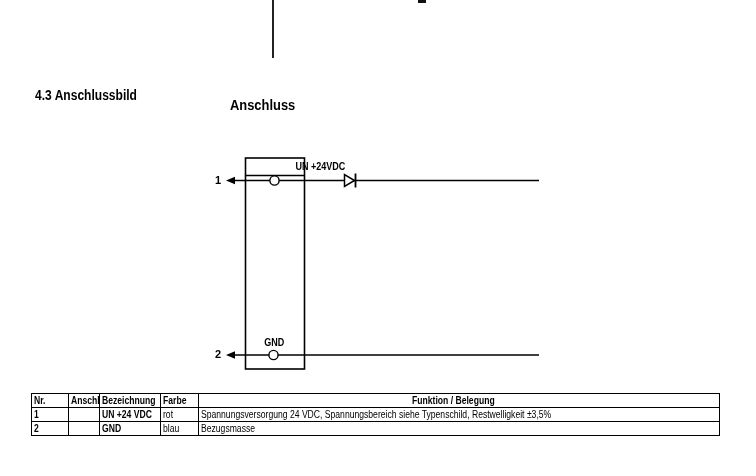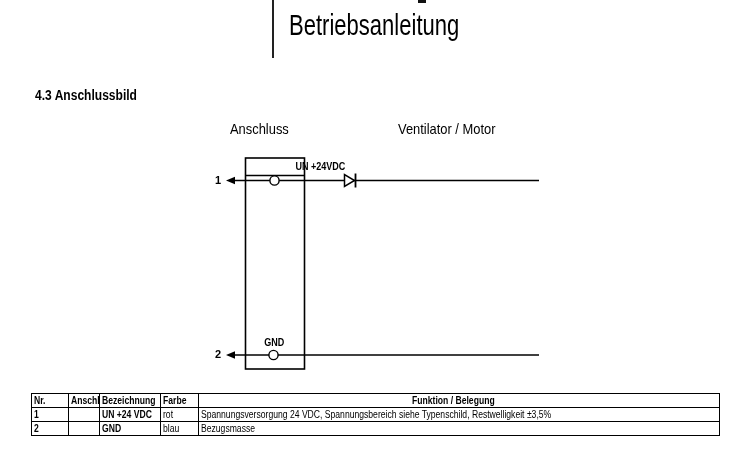--- a/index.html
+++ b/index.html
@@ -13,21 +13,21 @@
   .sq  { display:inline-block; white-space:nowrap; transform:scaleX(0.76); transform-origin:0 50%; }
   .sq85{ display:inline-block; white-space:nowrap; transform:scaleX(0.86); transform-origin:0 50%; }
   .sqc { display:inline-block; white-space:nowrap; transform:scaleX(0.82); transform-origin:50% 50%; }
 
   .doc-number { left:35px; top:10px; font-size:13px; font-weight:bold; }
   .divider-v  { left:272px; top:0; width:2px; height:58px; background:#222; }
   .doc-title  { left:289px; top:9px; font-size:29px; font-weight:normal; letter-spacing:0; }
   .artifact   { left:418px; top:0; width:8px; height:3px; background:#111; }
 
   .section-heading { left:35px; top:87px; font-size:14px; font-weight:bold; }
-  .col-head { top:120px; font-size:15px; font-weight:normal; }
+  .col-head { top:96px; font-size:15px; font-weight:bold; }
   .col-head.left  { left:230px; }
   .col-head.right { left:398px; }
 
   .diagram-svg { left:200px; top:150px; width:360px; height:230px; }
   .diag-label { position:absolute; font-weight:bold; font-size:11px; text-align:center; }
   .lbl-un  { left:246px; top:160px; width:58px;margin-left:44px; }
   .lbl-gnd { left:246px; top:336px; width:57px; }
   .wire-num { position:absolute; font-weight:bold; font-size:11px; width:18px; text-align:right; }
   .num-1 { left:203px; top:174px; }
   .num-2 { left:203px; top:348px; }
@@ -41,27 +41,25 @@
   .conn-table .b { font-weight:bold; }
   .c-nr  { width:34px; } .c-an { width:28px; } .c-bz { width:58px; }
   .c-fa  { width:35px; } .c-fu { width:auto;text-align:center; }
 </style>
 </head>
 <body>
 
 <div class="page">
 
   <div class="abs divider-v"></div>
-  <div class="abs doc-title"><span class="sq">Betriebsanleitung</span></div>
   <div class="abs artifact"></div>
 
   <div class="abs section-heading"><span class="sq85">4.3 Anschlussbild</span></div>
 
   <div class="abs col-head left"><span class="sq85">Anschluss</span></div>
-  <div class="abs col-head right"><span class="sq85">Ventilator / Motor</span></div>
 
   <svg class="abs diagram-svg" viewBox="0 0 360 230">
 
     <rect x="45.5" y="8" width="59" height="211" fill="none" stroke="#000" stroke-width="1.6"></rect>
 
     <line x1="45.5" y1="25.5" x2="104.5" y2="25.5" stroke="#000" stroke-width="1.3"></line>
 
     <g>
       <line x1="29" y1="30.5" x2="339" y2="30.5" stroke="#000" stroke-width="1.6"></line>
       <polygon points="26,30.5 35,26.8 35,34.2" fill="#000"></polygon>

